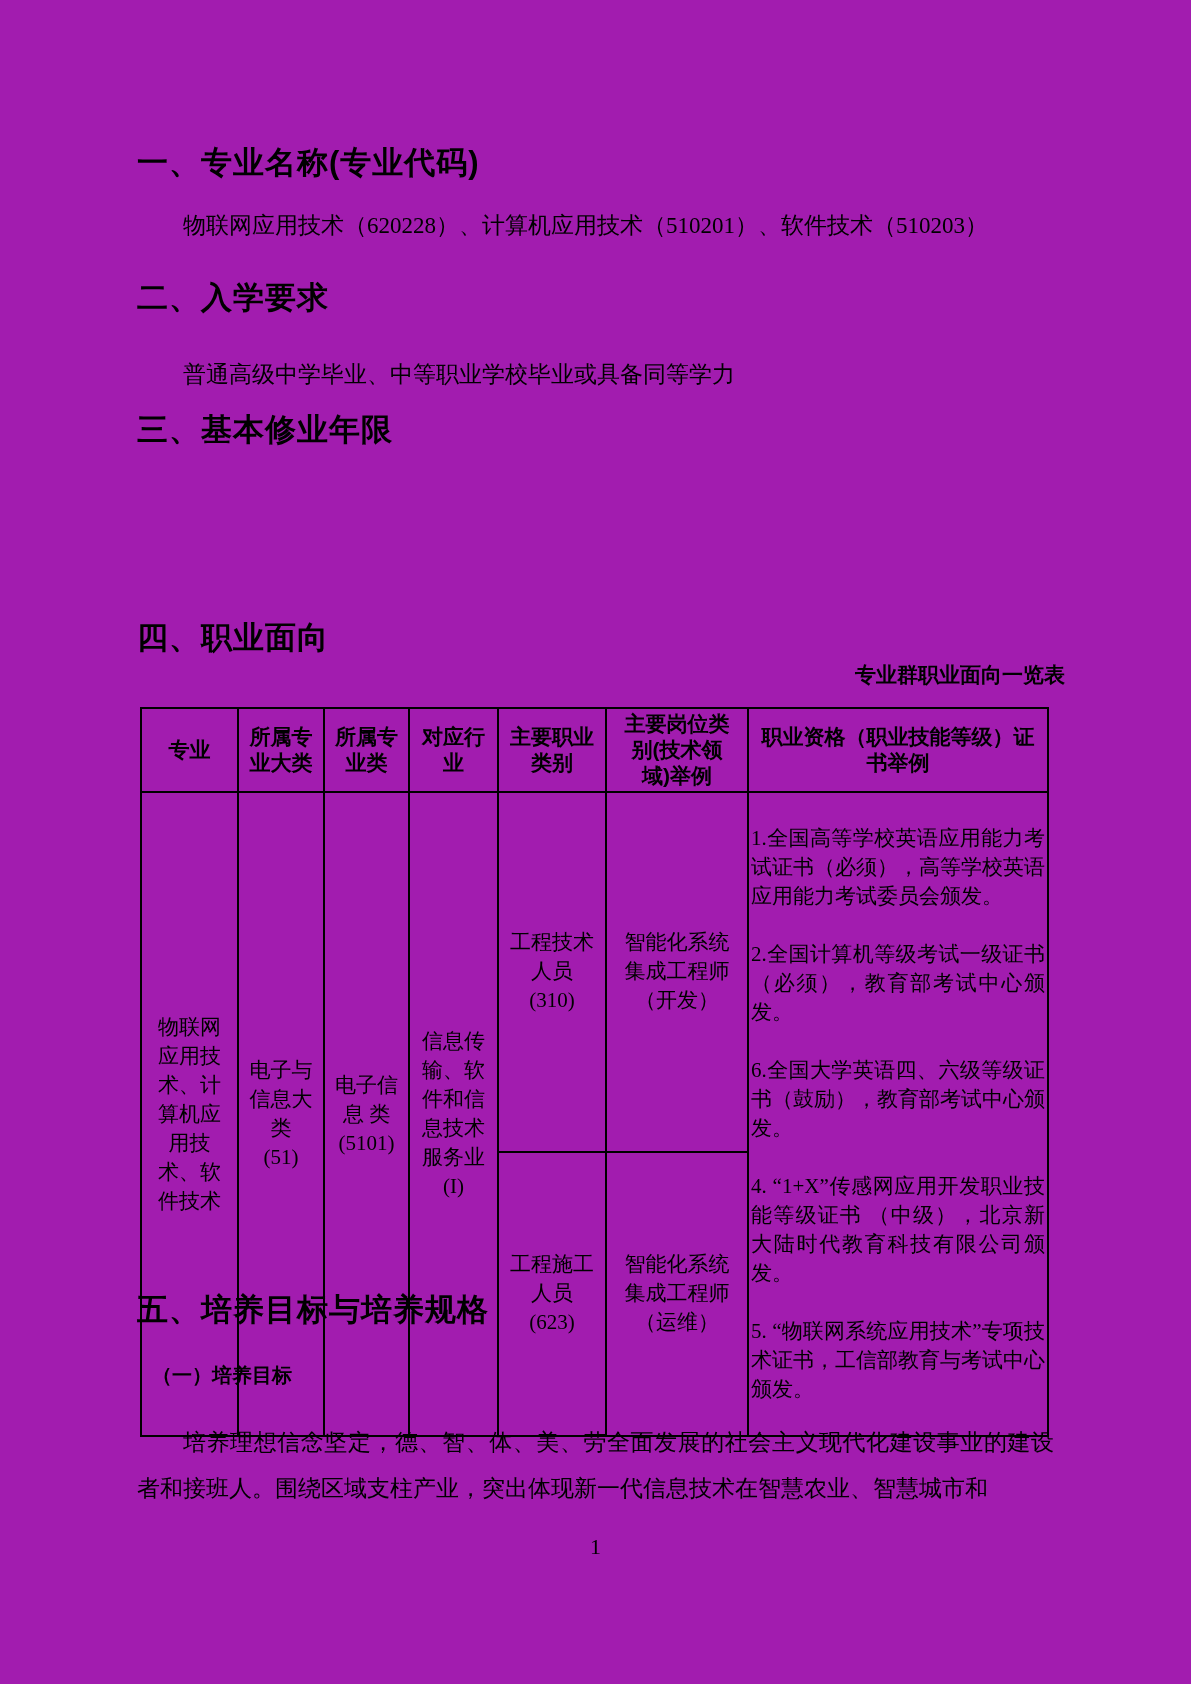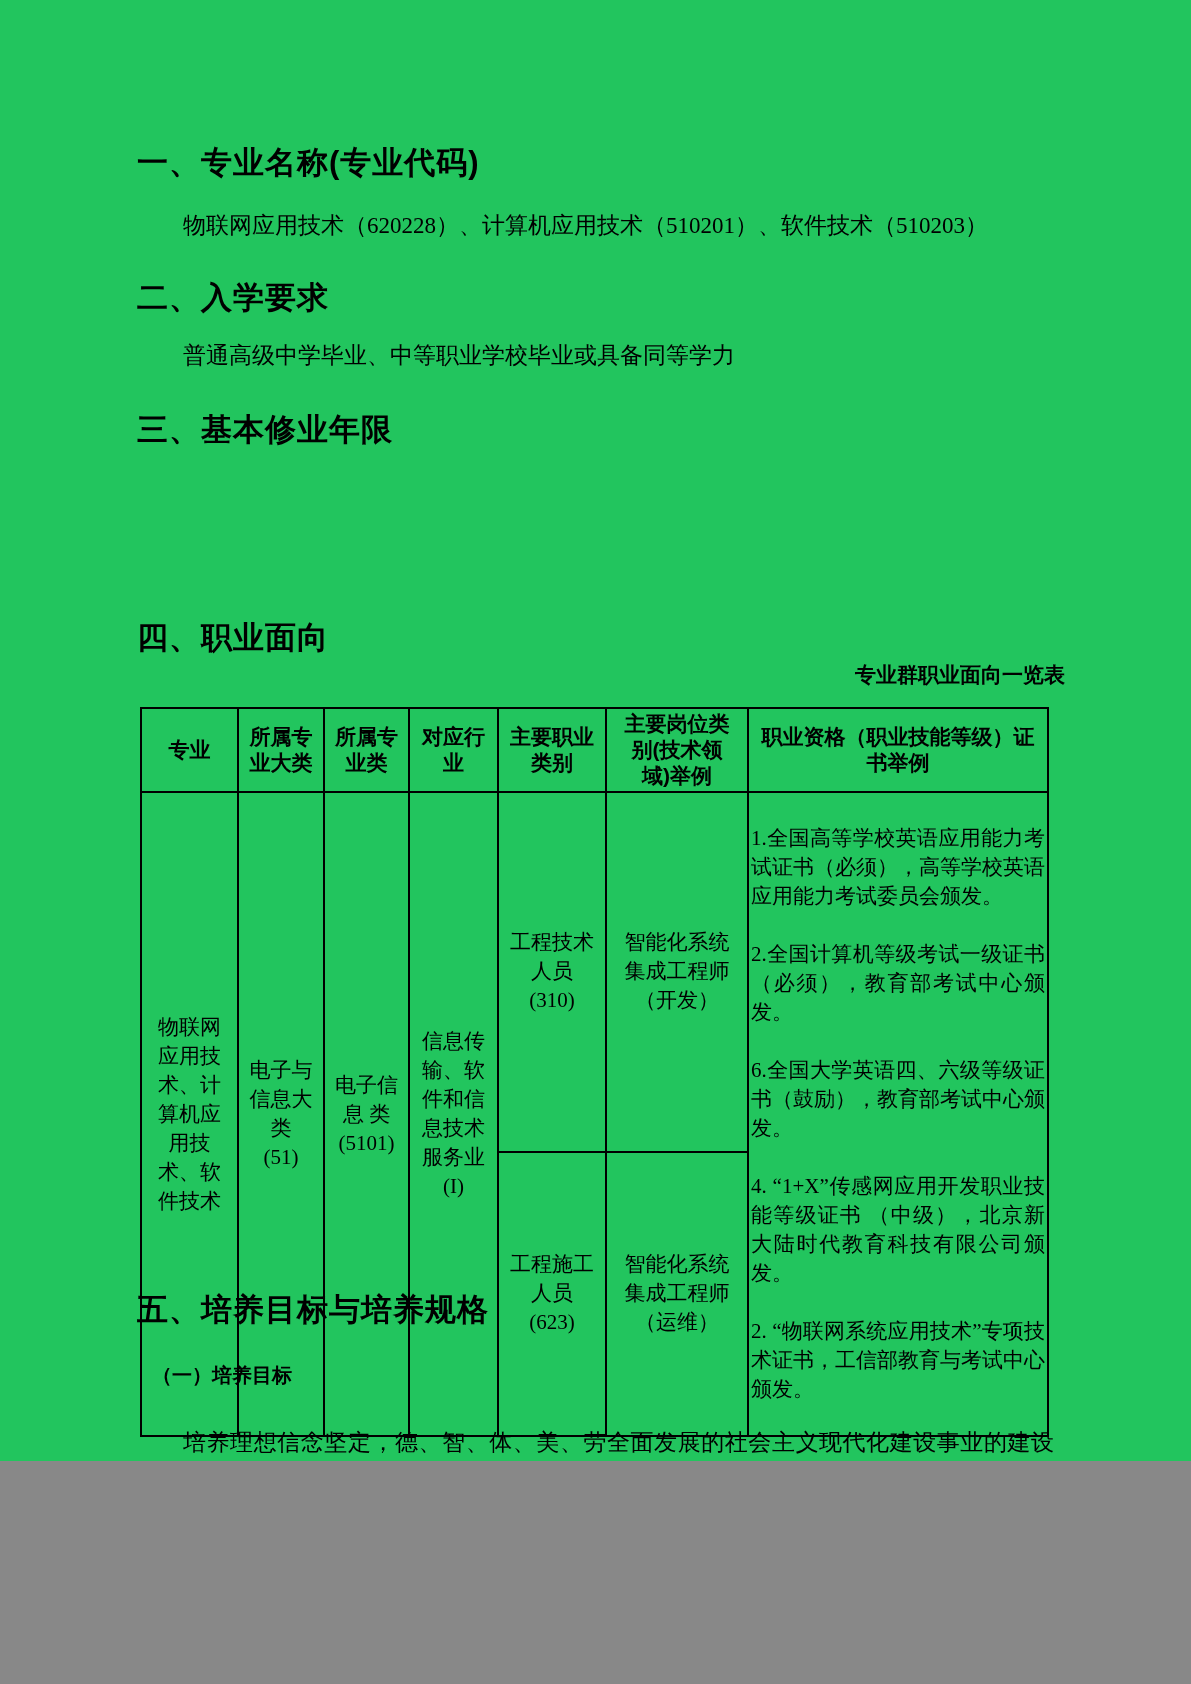--- a/index.html
+++ b/index.html
@@ -1,21 +1,21 @@
 <!DOCTYPE html>
 <html><head>
 <meta charset="utf-8">
 <style>
   html, body { margin: 0; padding: 0; background: #888; }
   .page {
     position: relative;
     width: 1191px;
-    height: 1461px;
+    height: 1684px;
     margin: 0 auto;
-    background: #22c55e;
+    background: #a21caf;
     color: #000;
     font-family: "Liberation Serif", serif;
     overflow: hidden;
   }
   .h-main {
     position: absolute;
     left: 137px;
     margin: 0;
     font-family: "Liberation Sans", sans-serif;
     font-weight: bold;
@@ -99,21 +99,21 @@
 </style>
 </head>
 <body>
 
 <div class="page">
 
   <h1 class="h-main" style="top:145px;">一、专业名称(专业代码)</h1>
   <p class="body-p single" style="top:210px;">物联网应用技术（620228）、计算机应用技术（510201）、软件技术（510203）</p>
 
   <h1 class="h-main" style="top:280px;">二、入学要求</h1>
-  <p class="body-p single" style="top:340px;">普通高级中学毕业、中等职业学校毕业或具备同等学力</p>
+  <p class="body-p single" style="top:359px;">普通高级中学毕业、中等职业学校毕业或具备同等学力</p>
 
   <h1 class="h-main" style="top:412px;">三、基本修业年限</h1>
 
   <h1 class="h-main" style="top:620px;">四、职业面向</h1>
 
   <div class="tbl-title">专业群职业面向一览表</div>
 
   <table class="career">
     <colgroup>
       <col style="width:97px;">
@@ -166,21 +166,21 @@
 人员
 (310)</td>
         <td>智能化系统
 集成工程师
 （开发）</td>
         <td rowspan="2" class="cert-cell">
           <div class="cert-item">1.全国高等学校英语应用能力考试证书（必须），高等学校英语应用能力考试委员会颁发。</div>
           <div class="cert-item">2.全国计算机等级考试一级证书（必须），教育部考试中心颁发。</div>
           <div class="cert-item">6.全国大学英语四、六级等级证书（鼓励），教育部考试中心颁发。</div>
           <div class="cert-item">4. “1+X”传感网应用开发职业技能等级证书 （中级），北京新大陆时代教育科技有限公司颁发。</div>
-          <div class="cert-item">2. “物联网系统应用技术”专项技术证书，工信部教育与考试中心颁发。</div>
+          <div class="cert-item">5. “物联网系统应用技术”专项技术证书，工信部教育与考试中心颁发。</div>
         </td>
       </tr>
       <tr style="height:217px;">
         <td>工程施工
 人员
 (623)</td>
         <td>智能化系统
 集成工程师
 （运维）</td>
       </tr>

